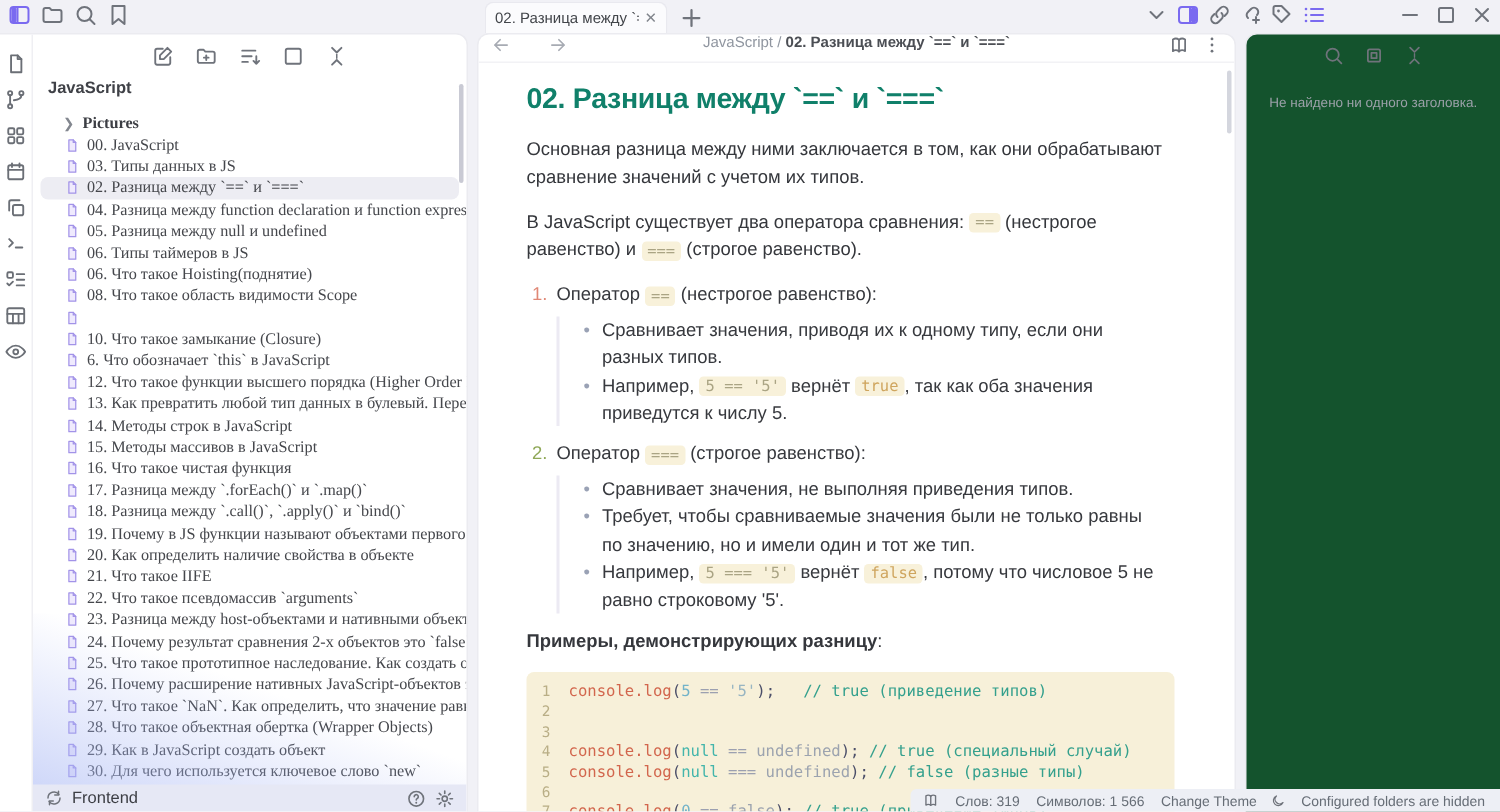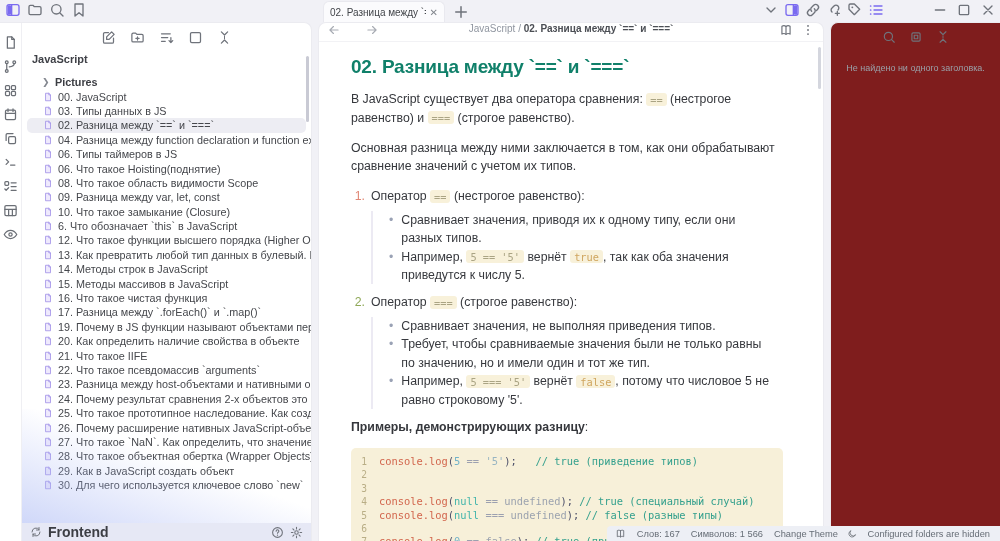--- a/index.html
+++ b/index.html
@@ -31,30 +31,30 @@
   #ribbon { position:absolute; left:0; top:0; bottom:0; width:22px; border-right:1px solid #efeff3;
             display:flex; flex-direction:column; align-items:center; padding-top:12px; gap:9px; }
   #ribbon .ric { width:15px; height:15px; color:#6b6f76; display:flex; align-items:center; justify-content:center; }
   #explorer { position:absolute; left:22px; top:0; right:0; bottom:0; }
   #explorer-header { height:22px; display:flex; align-items:center; justify-content:center; gap:14px; padding-top:6px; }
   #explorer-header .ibtn { width:15px; height:15px; }
   #vault-title { font-size:11px; font-weight:700; color:#3f4147; padding:8px 0 4px 10px; }
   #file-tree { position:absolute; left:0; right:0; top:52px; bottom:18px; overflow:hidden; }
   .frow { display:flex; align-items:center; height:14.4px; padding-left:21px; gap:5px;
           font-size:10.8px; color:#45474c; white-space:nowrap; }
-  .frow .flabel { overflow:hidden; flex:1; padding-right:0; }
+  .frow .flabel { overflow:hidden; flex:1; padding-right:0;font-family:Liberation Serif, serif; }
   .frow.active { background:#ededf3; border-radius:5px; margin:0 5px; padding-left:16px; }
   .folder-row { font-weight:700; color:#3c3e44; }
   .folder-row .chev { color:#83878f; font-size:9px; width:8px; }
   .ficon { width:10px; height:12px; flex:0 0 auto; color:#a293e8; display:flex; }
   #tree-gradient { position:absolute; left:0; right:0; bottom:17px; height:115px; pointer-events:none;
                    background:linear-gradient(200deg, rgba(255,255,255,0) 45%, rgba(168,183,244,0.55) 100%); }
   #vault-bar { position:absolute; left:0; right:0; bottom:0; height:18px; background:#e6e8f5;
                display:flex; align-items:center; padding:0 8px; gap:6px; }
-  #vault-name { font-size:14px; font-weight:700; color:#3c3e44; flex:1; }
+  #vault-name { font-size:11px; font-weight:400; color:#3c3e44; flex:1; }
   #sidebar-scrollbar { position:absolute; right:2px; top:33px; width:3px; height:66px; background:#c9cad4; border-radius:2px; }
 
   
   #editor-card { position:absolute; left:318px; top:22px; width:506px; bottom:0; background:#ffffff;
                  border:1px solid #ebebf0; border-bottom:none; border-radius:8px 8px 0 0; overflow:hidden; }
   #editor-nav { height:19px; display:flex; padding:0 8px; gap:24px; border-bottom:1px solid #f2f2f5; position:relative; }
   #breadcrumb { position:absolute; left:0; right:0; text-align:center; font-size:10px; color:#9096a0; }
   #breadcrumb .bc-cur { color:#4b4e54; font-weight:600; }
   #nav-right { position:absolute; right:8px; display:flex; gap:8px; }
   #editor-scrollbar { position:absolute; right:2px; top:24px; width:3px; height:42px; background:#d4d6de; border-radius:2px; }
@@ -73,21 +73,21 @@
   .bullet { display:flex; gap:8px; font-size:12.3px; line-height:1.5; }
   .bdot { color:#9aa2b5; }
   .pbold { font-weight:700; }
   #codeblock { background:#f7f0d9; border-radius:5px; margin:4px 0 14px; padding:7px 10px 7px 0; width:432px; }
   .cline { display:flex; font-family:"DejaVu Sans Mono","Liberation Mono",monospace; font-size:10.4px; line-height:13.4px; white-space:pre; }
   .cnum { width:28px; text-align:right; padding-right:12px; color:#b9ae86; flex:0 0 auto; font-size:9.6px; }
   .tk-fn{color:#d2664d} .tk-pn{color:#4c4f69} .tk-nu{color:#72b3c9} .tk-st{color:#98b5c2}
   .tk-op{color:#9ca0b0} .tk-kw{color:#43b5ab} .tk-id{color:#9ca3af} .tk-cm{color:#34a08d} .tk-pl{color:#4c4f69}
 
   
-  #right-card { position:absolute; left:830px; top:22px; right:0; bottom:0; background:#7f1d1d;
+  #right-card { position:absolute; left:830px; top:22px; right:0; bottom:0; background:#14532d;
                 border:1px solid #ebebf0; border-right:none; border-bottom:none; border-radius:8px 0 0 0; }
   #rp-header { height:22px; display:flex; align-items:center; justify-content:center; gap:13px; padding-top:6px; }
   #rp-empty { margin-top:18px; text-align:center; font-size:9px; color:#9aa0a8; }
 
   
   #status-bar { position:absolute; right:0; bottom:0; height:15px; background:#edeff5; border-radius:4px 0 0 0;
                 display:flex; align-items:center; gap:11px; padding:0 10px 0 8px; font-size:9.3px; color:#666d76; }
   #status-bar .sb-item { display:flex; align-items:center; gap:3px; white-space:nowrap; }
 </style>
 </head>
@@ -323,20 +323,29 @@
             </span>
             <span class="flabel">04. Разница между function declaration и function expression</span>
           </div>
           <div class="frow">
             <span class="ficon">
               <svg width="100%" height="100%" viewBox="0 0 24 24" fill="none" stroke="currentColor" stroke-width="2" stroke-linecap="round" stroke-linejoin="round">
                 <path d="M7 3h7l4 4v14H7z" fill="#efeafd"></path>
                 <path d="M14 3v4h4"></path>
               </svg>
             </span>
+            <span class="flabel">05. Разница между null и undefined</span>
+          </div>
+          <div class="frow">
+            <span class="ficon">
+              <svg width="100%" height="100%" viewBox="0 0 24 24" fill="none" stroke="currentColor" stroke-width="2" stroke-linecap="round" stroke-linejoin="round">
+                <path d="M7 3h7l4 4v14H7z" fill="#efeafd"></path>
+                <path d="M14 3v4h4"></path>
+              </svg>
+            </span>
             <span class="flabel">06. Типы таймеров в JS</span>
           </div>
           <div class="frow">
             <span class="ficon">
               <svg width="100%" height="100%" viewBox="0 0 24 24" fill="none" stroke="currentColor" stroke-width="2" stroke-linecap="round" stroke-linejoin="round">
                 <path d="M7 3h7l4 4v14H7z" fill="#efeafd"></path>
                 <path d="M14 3v4h4"></path>
               </svg>
             </span>
             <span class="flabel">06. Что такое Hoisting(поднятие)</span>
@@ -350,21 +359,20 @@
             </span>
             <span class="flabel">08. Что такое область видимости Scope</span>
           </div>
           <div class="frow">
             <span class="ficon">
               <svg width="100%" height="100%" viewBox="0 0 24 24" fill="none" stroke="currentColor" stroke-width="2" stroke-linecap="round" stroke-linejoin="round">
                 <path d="M7 3h7l4 4v14H7z" fill="#efeafd"></path>
                 <path d="M14 3v4h4"></path>
               </svg>
             </span>
-            <span class="flabel">09. Разница между var, let, const</span>
           </div>
           <div class="frow">
             <span class="ficon">
               <svg width="100%" height="100%" viewBox="0 0 24 24" fill="none" stroke="currentColor" stroke-width="2" stroke-linecap="round" stroke-linejoin="round">
                 <path d="M7 3h7l4 4v14H7z" fill="#efeafd"></path>
                 <path d="M14 3v4h4"></path>
               </svg>
             </span>
             <span class="flabel">10. Что такое замыкание (Closure)</span>
           </div>
@@ -423,20 +431,29 @@
             <span class="flabel">16. Что такое чистая функция</span>
           </div>
           <div class="frow">
             <span class="ficon">
               <svg width="100%" height="100%" viewBox="0 0 24 24" fill="none" stroke="currentColor" stroke-width="2" stroke-linecap="round" stroke-linejoin="round">
                 <path d="M7 3h7l4 4v14H7z" fill="#efeafd"></path>
                 <path d="M14 3v4h4"></path>
               </svg>
             </span>
             <span class="flabel">17. Разница между `.forEach()` и `.map()`</span>
+          </div>
+          <div class="frow">
+            <span class="ficon">
+              <svg width="100%" height="100%" viewBox="0 0 24 24" fill="none" stroke="currentColor" stroke-width="2" stroke-linecap="round" stroke-linejoin="round">
+                <path d="M7 3h7l4 4v14H7z" fill="#efeafd"></path>
+                <path d="M14 3v4h4"></path>
+              </svg>
+            </span>
+            <span class="flabel">18. Разница между `.call()`, `.apply()` и `bind()`</span>
           </div>
           <div class="frow">
             <span class="ficon">
               <svg width="100%" height="100%" viewBox="0 0 24 24" fill="none" stroke="currentColor" stroke-width="2" stroke-linecap="round" stroke-linejoin="round">
                 <path d="M7 3h7l4 4v14H7z" fill="#efeafd"></path>
                 <path d="M14 3v4h4"></path>
               </svg>
             </span>
             <span class="flabel">19. Почему в JS функции называют объектами первого класса</span>
           </div>
@@ -592,22 +609,22 @@
           <svg width="100%" height="100%" viewBox="0 0 24 24" fill="none" stroke="currentColor" stroke-width="2" stroke-linecap="round" stroke-linejoin="round">
             <circle cx="12" cy="5" r="1.6" fill="currentColor" stroke="none"></circle>
             <circle cx="12" cy="12" r="1.6" fill="currentColor" stroke="none"></circle>
             <circle cx="12" cy="19" r="1.6" fill="currentColor" stroke="none"></circle>
           </svg>
         </span>
     </div>
   </div>
   <div id="note">
       <h1>02. Разница между `==` и `===`</h1>
+      <p>Основная разница между ними заключается в том, как они обрабатывают сравнение значений с учетом их типов.</p>
       <p>В JavaScript существует два оператора сравнения: <span class="icode">==</span> (нестрогое равенство) и <span class="icode">===</span> (строгое равенство).</p>
-      <p>Основная разница между ними заключается в том, как они обрабатывают сравнение значений с учетом их типов.</p>
       <div class="olist">
         <div class="olitem">
           <div class="olhead">
             <span class="olmark" style="color: rgb(224, 135, 117);">1.</span>
             <span>Оператор <span class="icode">==</span> (нестрогое равенство):</span>
           </div>
           <div class="sublist">
             <div class="bullet">
               <span class="bdot">•</span>
               <span>Сравнивает значения, приводя их к одному типу, если они разных типов.</span>
@@ -677,21 +694,21 @@
   <div id="rp-empty">Не найдено ни одного заголовка.</div>
 </div>
 
 <div id="status-bar">
   <span class="sb-item icon" style="width:11px">
       <svg width="100%" height="100%" viewBox="0 0 24 24" fill="none" stroke="currentColor" stroke-width="2" stroke-linecap="round" stroke-linejoin="round">
         <path d="M12 6c-2-1.6-5-1.6-7-.4V19c2-1.2 5-1.2 7 .4 2-1.6 5-1.6 7-.4V5.6c-2-1.2-5-1.2-7 .4z"></path>
         <path d="M12 6v13.4"></path>
       </svg>
     </span>
-  <span class="sb-item">Слов: 167</span>
+  <span class="sb-item">Слов: 319</span>
   <span class="sb-item">Символов: 1 566</span>
   <span class="sb-item"><span>Change Theme</span>&nbsp;<span class="icon" style="width:10px">
         <svg width="100%" height="100%" viewBox="0 0 24 24" fill="none" stroke="currentColor" stroke-width="2" stroke-linecap="round" stroke-linejoin="round">
           <path d="M20 14.5A8 8 0 1 1 9.5 4 6.5 6.5 0 0 0 20 14.5z"></path>
         </svg>
       </span></span>
   <span class="sb-item">Configured folders are hidden</span>
 </div>
 
 </body></html>

